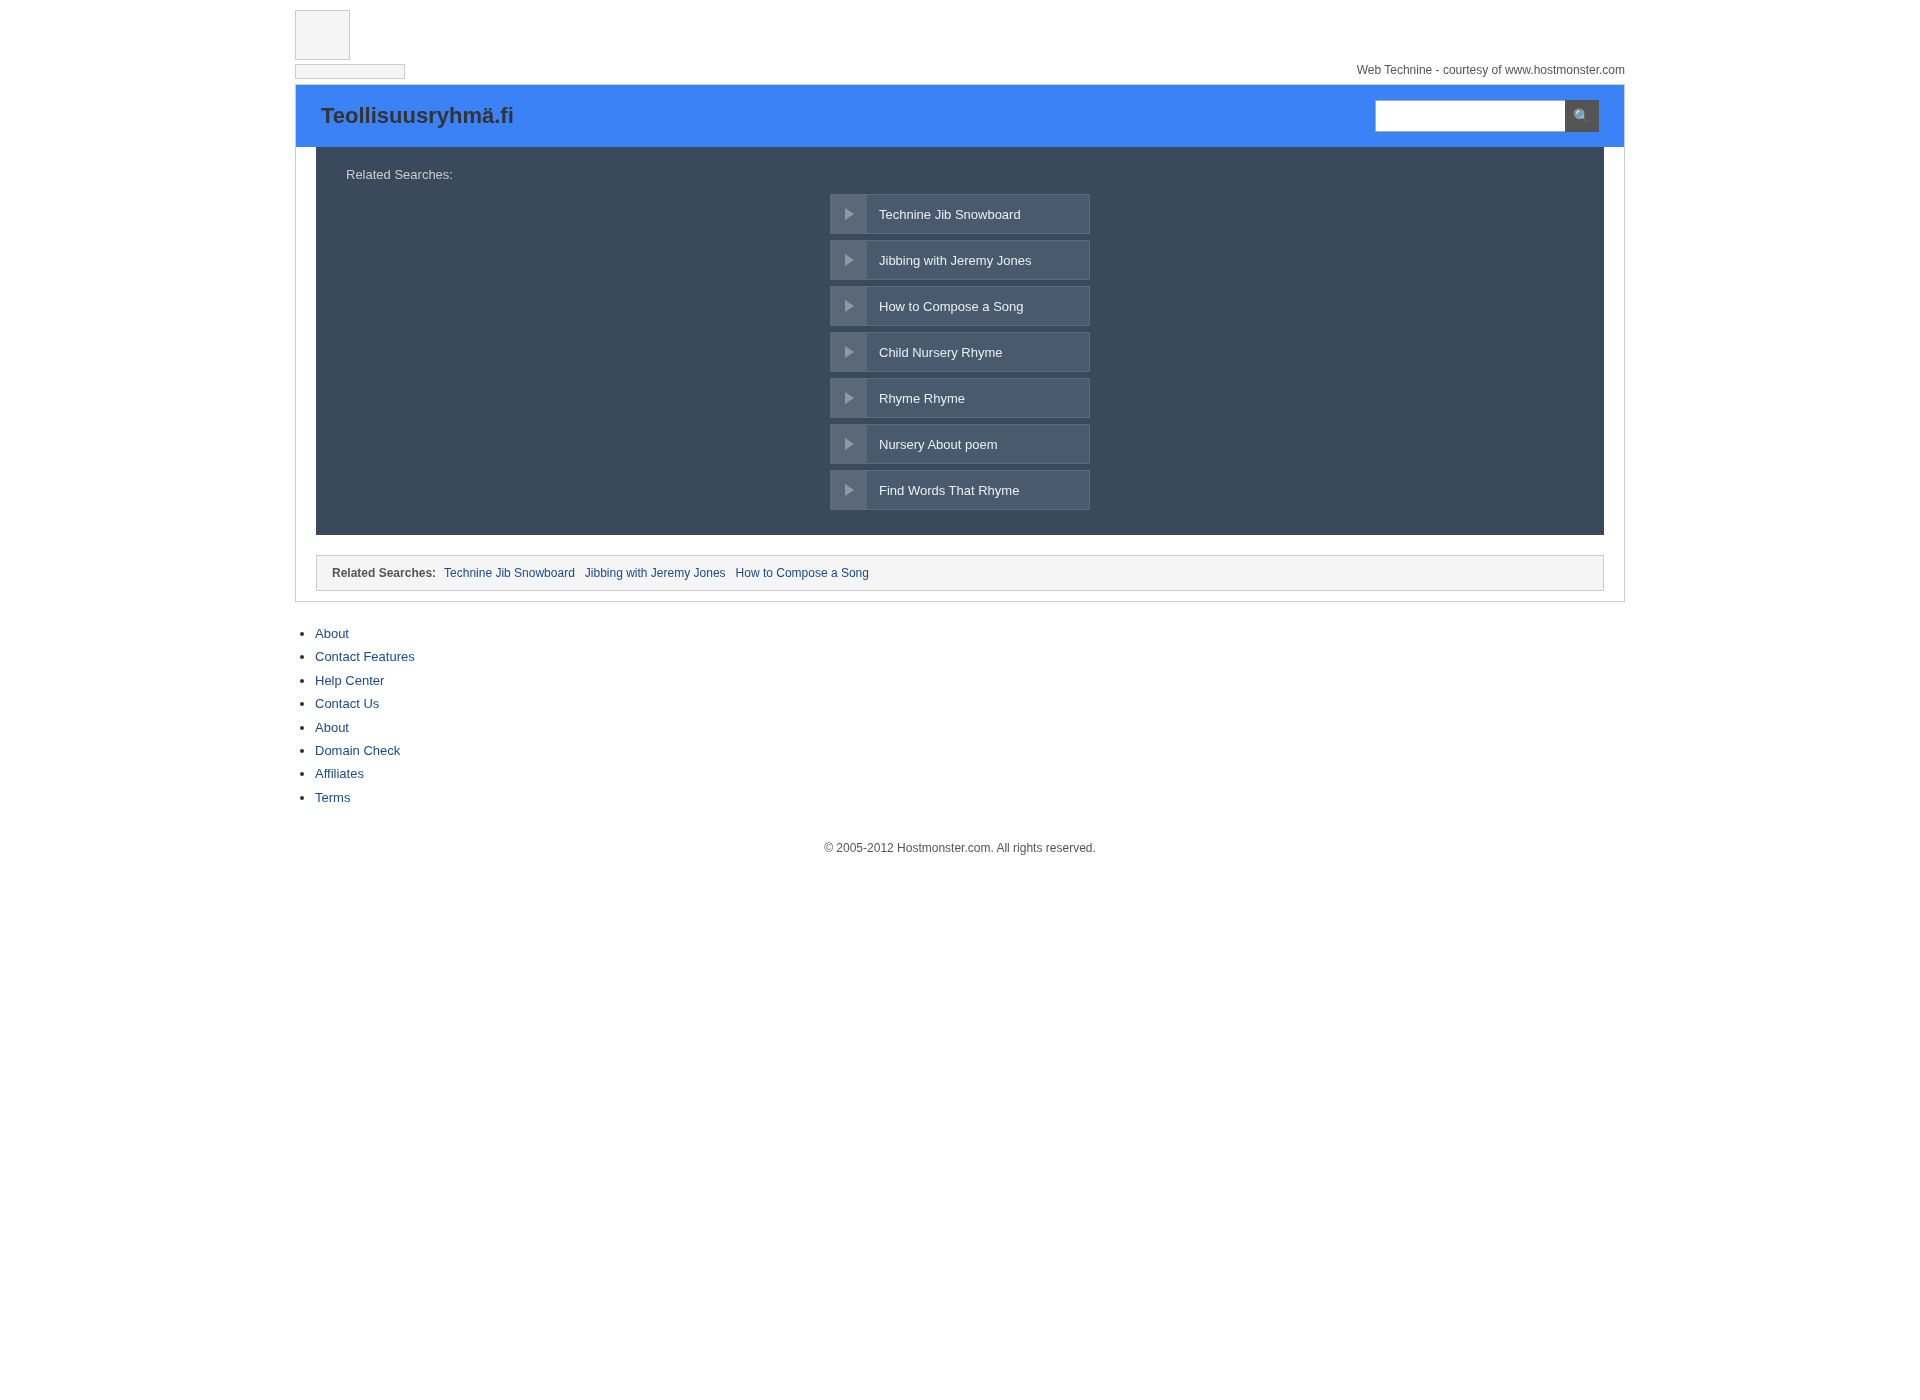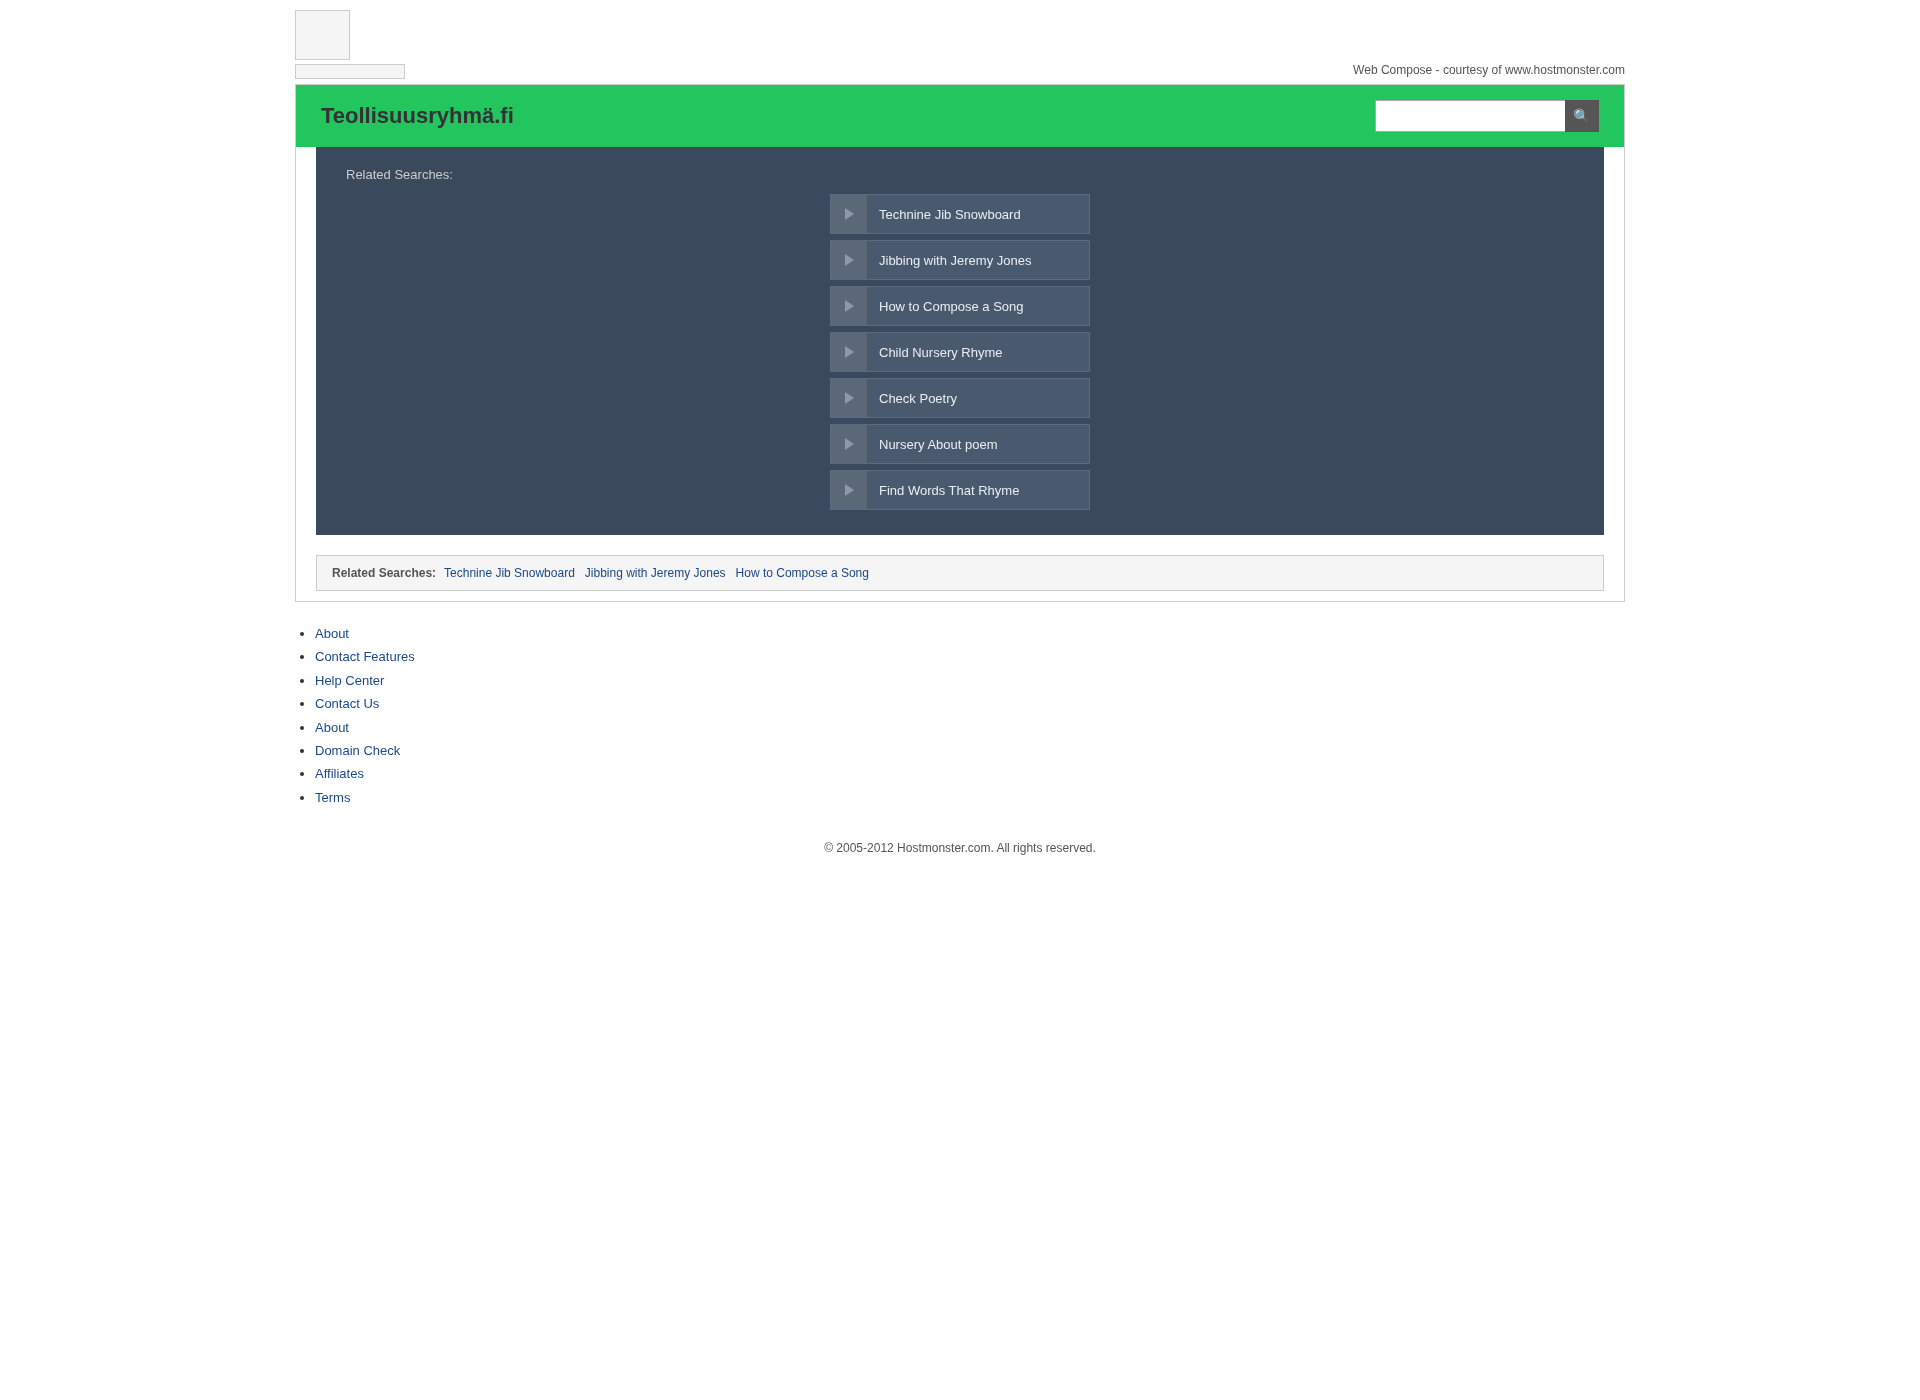--- a/index.html
+++ b/index.html
@@ -48,21 +48,21 @@
       border: 1px solid #ccc;
       background: #fff;
     }
 
     
     .header-row {
       display: flex;
       align-items: center;
       justify-content: space-between;
       padding: 15px 25px;
-      background: #22c55e;
+      background: #3b82f6;
     }
     .site-title {
       font-size: 22px;
       font-weight: bold;
       color: #333;
     }
     .search-area {
       display: flex;
       align-items: center;
       gap: 0;
@@ -190,21 +190,21 @@
     }
   </style>
 </head>
 <body>
 
 <div class="top-bar">
   <div class="logo-area">
     <div class="logo-box"></div>
     <div class="logo-wide"></div>
   </div>
-  <div class="hosting-credit">Web Compose - courtesy of www.hostmonster.com</div>
+  <div class="hosting-credit">Web Technine - courtesy of www.hostmonster.com</div>
 </div>
 
 <div class="main-container">
 
   <div class="header-row">
     <div class="site-title">Teollisuusryhmä.fi</div>
     <div class="search-area">
       <input class="search-input" type="text" style="">
       <button class="search-button">
         <span>🔍</span>
@@ -242,21 +242,21 @@
         <div class="item-arrow">
           <div class="arrow-triangle"></div>
         </div>
         <span class="item-text">Child Nursery Rhyme</span>
       </div>
 
       <div class="search-item">
         <div class="item-arrow">
           <div class="arrow-triangle"></div>
         </div>
-        <span class="item-text">Check Poetry</span>
+        <span class="item-text">Rhyme Rhyme</span>
       </div>
 
       <div class="search-item">
         <div class="item-arrow">
           <div class="arrow-triangle"></div>
         </div>
         <span class="item-text">Nursery About poem</span>
       </div>
 
       <div class="search-item">

